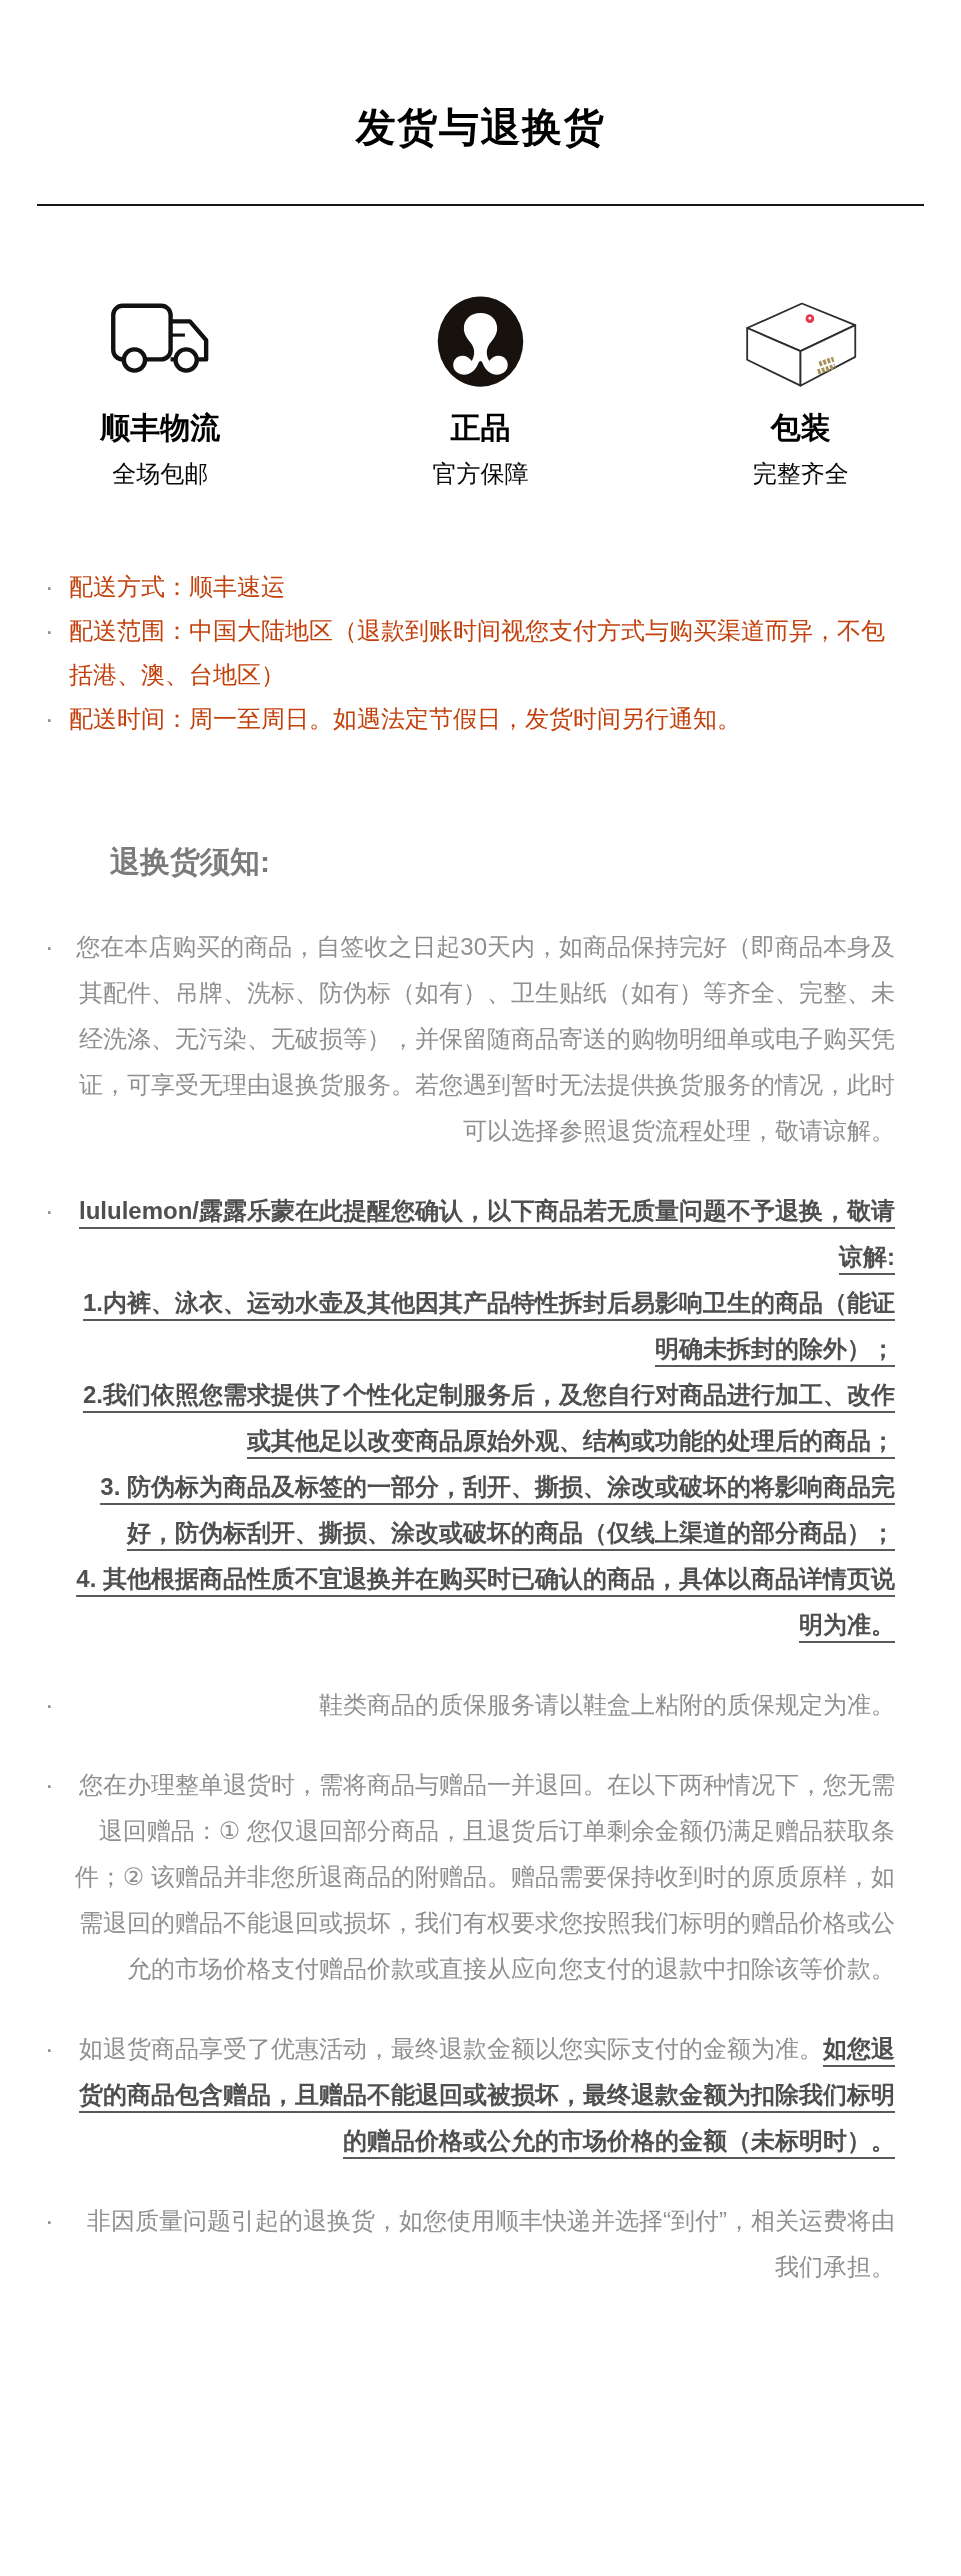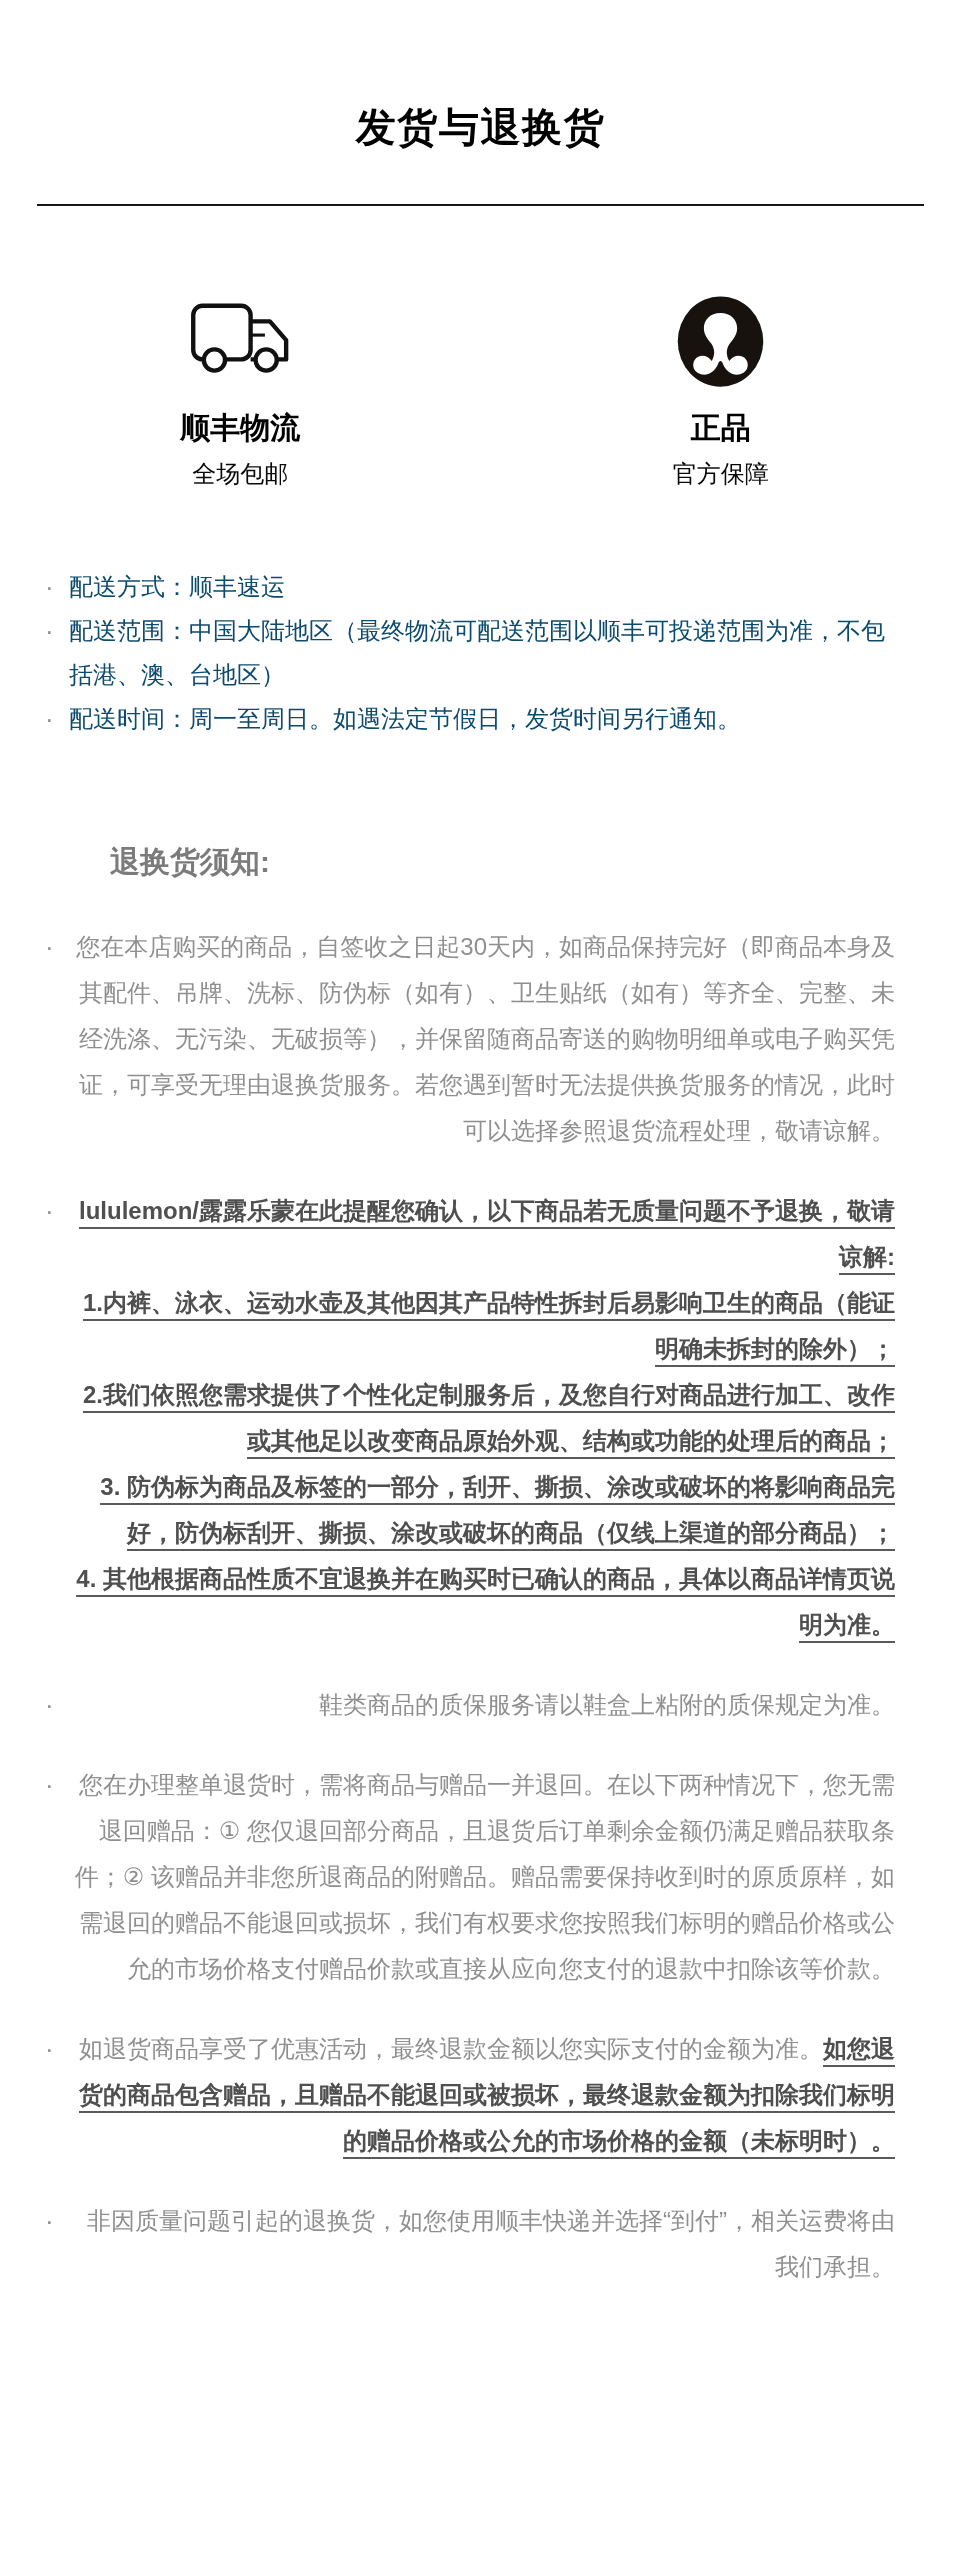--- a/index.html
+++ b/index.html
@@ -24,21 +24,21 @@
   .feature-title{margin-top:20px;font-size:30px;font-weight:700;color:#000000;line-height:38px;}
   .feature-sub{margin-top:11.2px;font-size:24px;color:#0a0a0a;line-height:32px;}
   
   ul{list-style:none;margin:0;padding:0 66px 0 69px;}
   li{position:relative;}
   li::before{
     content:"\00B7";
     position:absolute;left:-24px;top:0;
     color:#8f8f8f;font-weight:400;font-size:26px;
   }
-  .shipping-list{margin-top:75px;font-size:24px;line-height:44px;color:#0c4a6e;}
+  .shipping-list{margin-top:75px;font-size:24px;line-height:44px;color:#c2410c;}
   .shipping-list li::before{line-height:44px;}
   .returns-heading{
     margin:101px 0 0 110px;font-size:30px;font-weight:700;color:#7b7b7b;line-height:40px;
   }
   .returns-list{margin-top:42px;font-size:24px;line-height:46px;color:#8f8f8f;}
   .returns-list li{margin-bottom:34px;text-align:right;}
   .returns-list li::before{line-height:46px;}
   .emph, .emph-block{
     color:#4f4f4f;font-weight:700;
     text-decoration:underline;text-decoration-thickness:1.6px;text-underline-offset:8px;
@@ -80,26 +80,40 @@
             c4.5 -5.5 10.5 -8 16.5 -5.5 c8.5 3.5 9.5 15.5 1.5 20.5 c-9.5 6 -21.5 0.5 -26 -11.5
             c-1.5 -4.5 -4.5 -4.5 -6 0 c-4.5 12 -16.5 17.5 -26 11.5 c-8 -5 -7 -17 1.5 -20.5
             c6 -2.5 12 0 16.5 5.5 c4.5 -8 4 -16 -1.5 -23 c-5 -6 -8.5 -11 -8.5 -18.5
             c0 -10.5 8 -19 21 -19 z"></path>
         </svg>
       </div>
       <div class="feature-title">正品</div>
       <div class="feature-sub">官方保障</div>
     </div>
 
+    <div class="feature">
+      <div class="feature-icon">
+        <svg width="135" height="98" viewBox="0 0 180 136" aria-hidden="true">
+          <path d="M16 50 L92 16 L166 46 L90 82 Z" fill="#ffffff" stroke="#2e2e2e" stroke-width="2.5" stroke-linejoin="round"></path>
+          <path d="M16 50 L16 94 L90 130 L90 82 Z" fill="#ffffff" stroke="#2e2e2e" stroke-width="2.5" stroke-linejoin="round"></path>
+          <path d="M166 46 L166 90 L90 130 L90 82 Z" fill="#ffffff" stroke="#2e2e2e" stroke-width="2.5" stroke-linejoin="round"></path>
+          <circle cx="103" cy="37" r="6" fill="#e8364f"></circle>
+          <circle cx="103" cy="36.5" r="2" fill="#ffffff"></circle>
+          <path d="M116 100 l20 -7 M114 111 l24 -8" stroke="#a8925c" stroke-width="7" stroke-dasharray="4 2"></path>
+        </svg>
+      </div>
+      <div class="feature-title">包装</div>
+      <div class="feature-sub">完整齐全</div>
+    </div>
 
   </div>
 
   <ul class="shipping-list">
     <li><span>配送方式：顺丰速运</span></li>
-    <li><span>配送范围：中国大陆地区（最终物流可配送范围以顺丰可投递范围为准，不包括港、澳、台地区）</span></li>
+    <li><span>配送范围：中国大陆地区（退款到账时间视您支付方式与购买渠道而异，不包括港、澳、台地区）</span></li>
     <li><span>配送时间：周一至周日。如遇法定节假日，发货时间另行通知。</span></li>
   </ul>
 
   <h2 class="returns-heading">退换货须知:</h2>
 
   <ul class="returns-list">
 
     <li>
       <span>您在本店购买的商品，自签收之日起30天内，如商品保持完好（即商品本身及其配件、吊牌、洗标、防伪标（如有）、卫生贴纸（如有）等齐全、完整、未经洗涤、无污染、无破损等），并保留随商品寄送的购物明细单或电子购买凭证，可享受无理由退换货服务。若您遇到暂时无法提供换货服务的情况，此时可以选择参照退货流程处理，敬请谅解。</span>
     </li>

